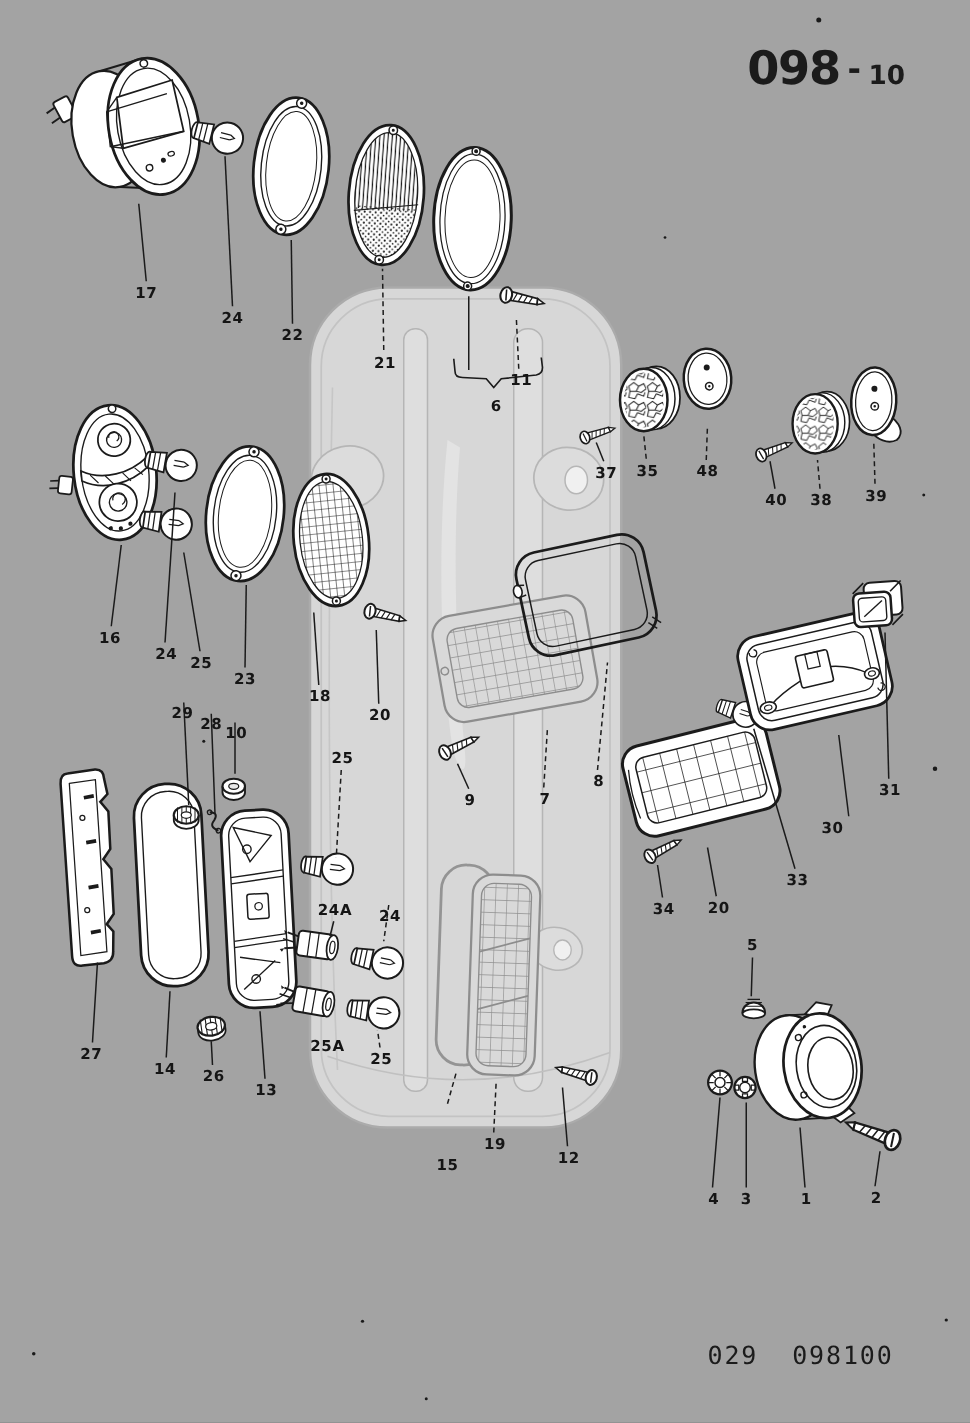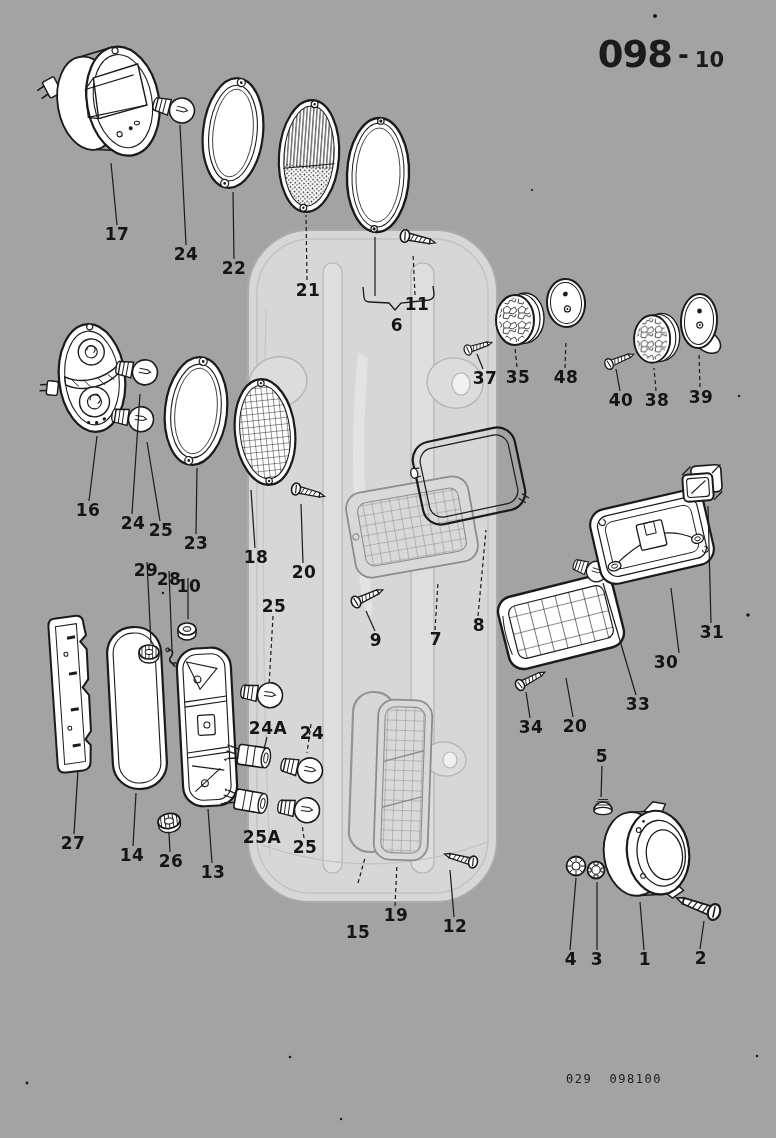--- a/index.html
+++ b/index.html
@@ -11,28 +11,28 @@
   .header{
     position:absolute;top:36px;right:52px;display:flex;align-items:baseline;gap:6px;
     font-family:"DejaVu Sans","Liberation Sans",sans-serif;
   }
   .header .code{font-size:37px;font-weight:800;letter-spacing:-1px;line-height:1;}
   .header .dash{font-size:26px;font-weight:800;line-height:1;transform:translateY(-3px);}
   .header .pageno{font-size:21px;font-weight:800;line-height:1;}
   .footer{
     position:absolute;left:566px;top:1072px;
     font-family:"DejaVu Sans Mono","Liberation Mono",monospace;
-    font-size:12px;letter-spacing:1.5px;color:#1b1b1b;white-space:pre;
+    font-size:20px;letter-spacing:1.5px;color:#1b1b1b;white-space:pre;
   }
   svg.art{position:absolute;left:0;top:0;}
   #callouts{position:absolute;left:0;top:0;width:100%;height:100%;pointer-events:none;}
   .callout{
     position:absolute;transform:translate(-50%,-50%);
     font-family:"DejaVu Sans","Liberation Sans",sans-serif;
-    font-weight:bold;font-size:17px;color:#151515;letter-spacing:.5px;white-space:nowrap;
+    font-weight:bold;font-size:12px;color:#151515;letter-spacing:.5px;white-space:nowrap;
   }
 </style>
 </head>
 <body>
 
 <div class="page">
 
   <div class="header">
     <span class="code">098</span>
     <span class="dash">-</span>

